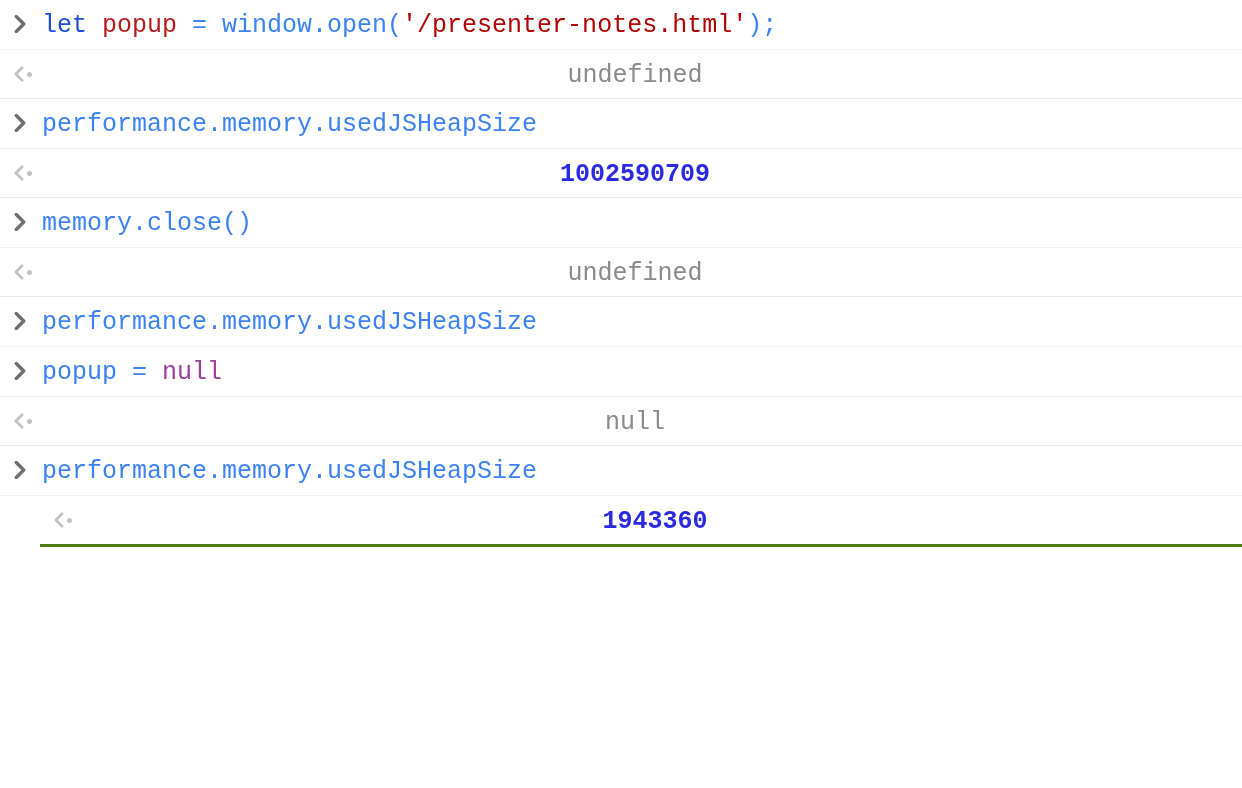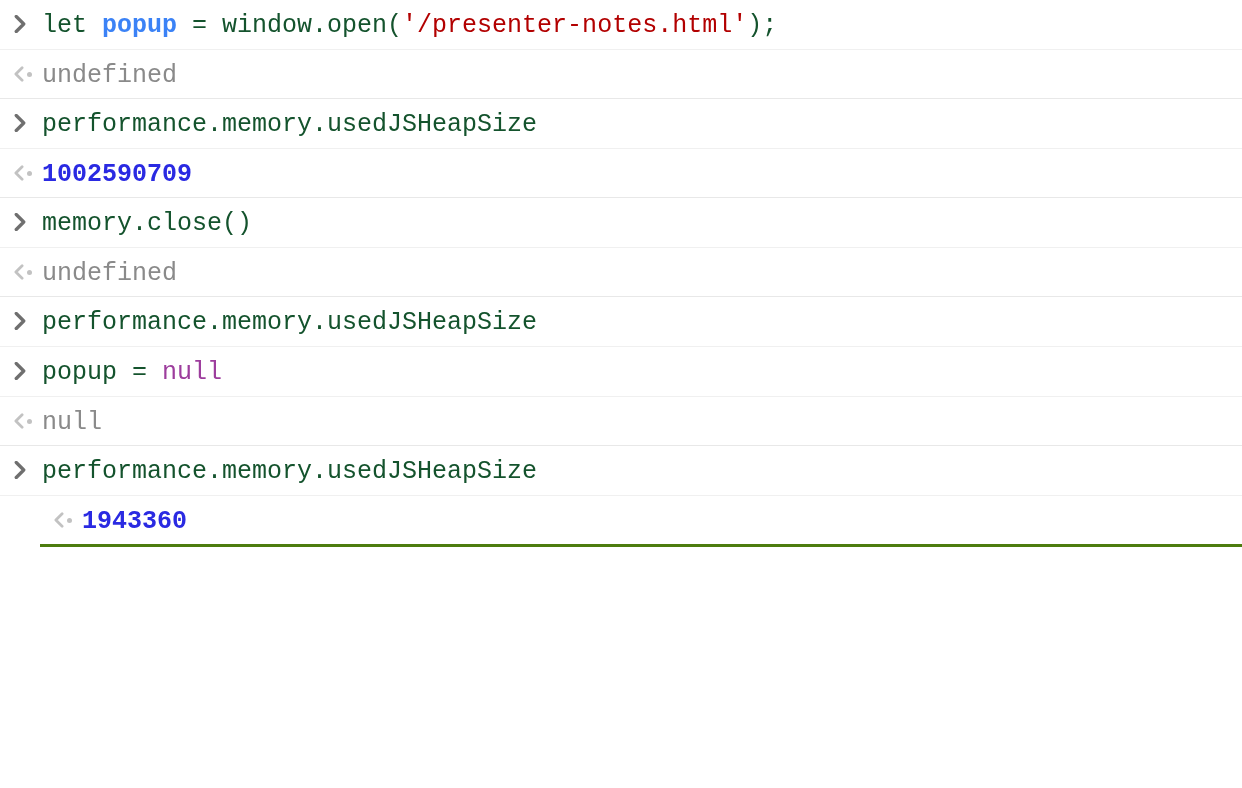--- a/index.html
+++ b/index.html
@@ -52,29 +52,30 @@
       width: 10px;
       height: 16px;
     }
     .dot {
       width: 5px;
       height: 5px;
       border-radius: 50%;
       background: #c2c2c2;
     }
     
-    .kw-let { color: #14532d; }
-    .var-name { color: #3b82f6; font-weight: bold; }
+    .kw-let { color: #1d4ed8; }
+    .var-name { color: #b91c1c; }
     .str { color: #b20000; text-align: right; }
-    .txt { color: #14532d; margin-top: 42px; }
+    .txt { color: #3b82f6; margin-top: 42px; }
     .undef { color: #8a8a8a; }
     .num { color: #2a2ae2; font-weight: bold; }
     .null { color: #9d3d9d; }
     .row-sep {
       border-bottom: 1px solid #e8e8e8;
+      text-align: center;
     }
   </style>
 </head>
 <body>
 
 <div id="console-container">
     <div class="console-row">
       <div class="gutter">
         <span class="input-arrow"><svg viewBox="0 0 8 12" fill="none" stroke="#6f6f6f" stroke-width="2.2" stroke-linecap="round" stroke-linejoin="round">
             <polyline points="1.5,1 6.5,6 1.5,11"></polyline>

